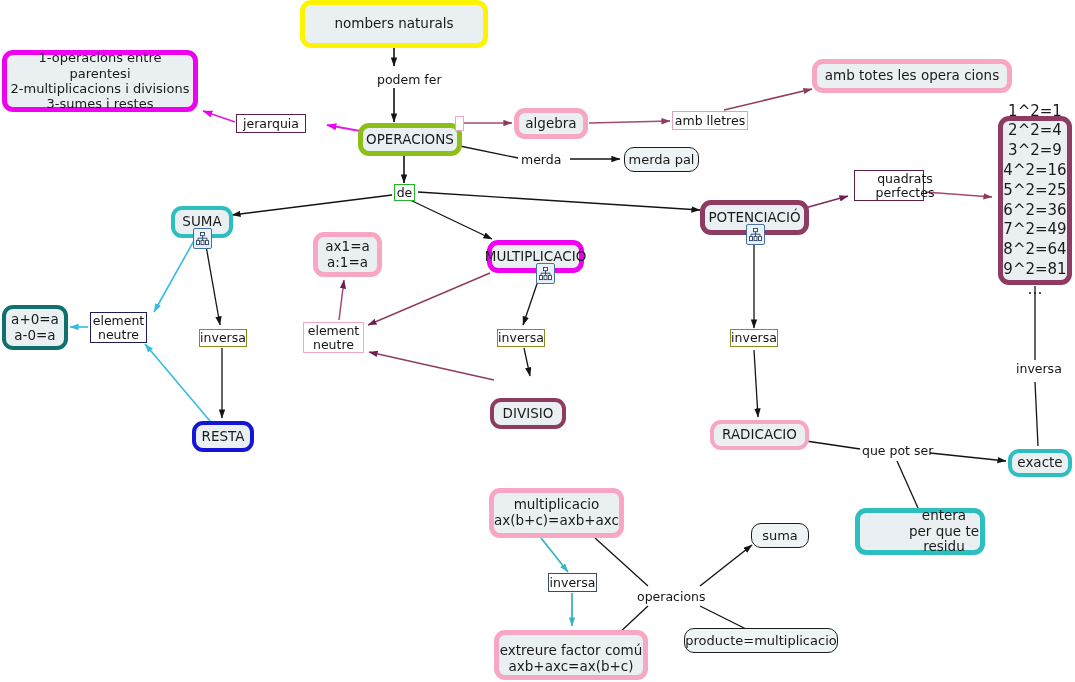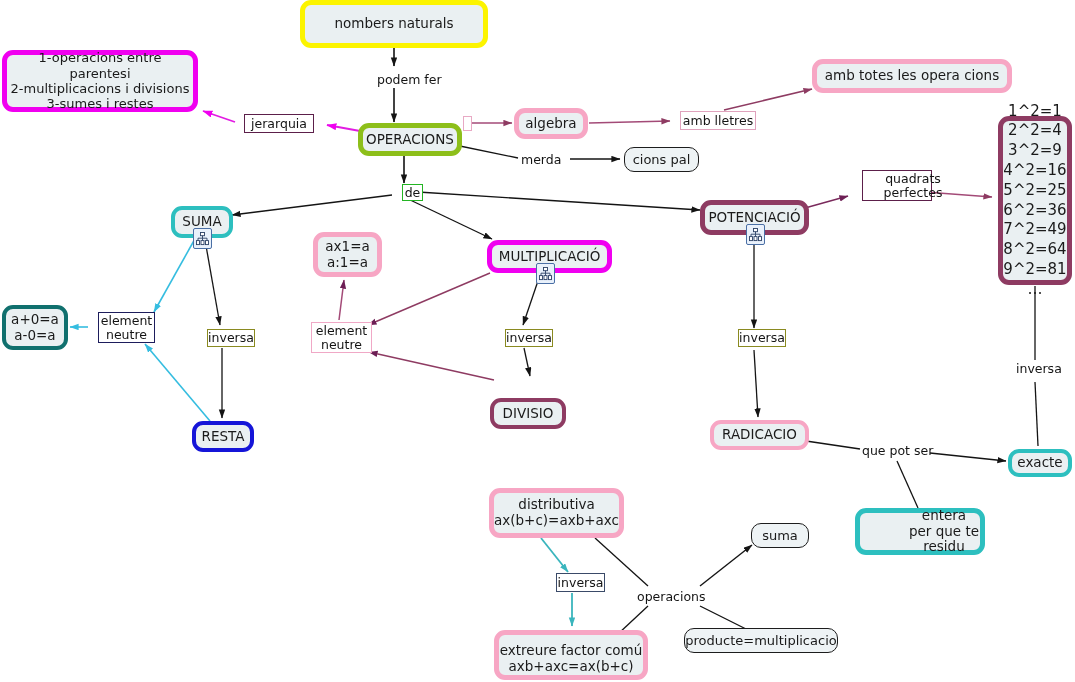--- a/index.html
+++ b/index.html
@@ -51,21 +51,20 @@
     align-items:center;
     justify-content:center;
     text-align:center;
     background:#ffffff;
     border-style:solid;
     border-width:1.4px;
     font-size:12.5px;
     color:#141414;
     line-height:1.1;
     white-space:pre-line;
-    margin-left:8px;
   }
   
   .freetext{
     position:absolute;
     font-size:12.5px;
     color:#141414;
     background:transparent;
     white-space:nowrap;
   }
 
@@ -191,21 +190,21 @@
 
   <div class="node concept thick" style="left:514px;top:108px;width:74px;height:31px;border-color:#f7a6c4;">
     <span>algebra</span>
   </div>
 
   <div class="node concept thick" style="left:812px;top:59px;width:200px;height:34px;border-color:#f7a6c4;">
     <span>amb totes les opera cions</span>
   </div>
 
   <div class="node plain" style="left:624px;top:147px;width:75px;height:25px;">
-    <span>cions pal</span>
+    <span>merda pal</span>
   </div>
 
   <div class="node concept thick" style="left:998px;top:116px;width:74px;height:169px;border-color:#8e3b62;font-size:15px;line-height:1.32;">
     <span>1^2=1
 2^2=4
 3^2=9
 4^2=16
 5^2=25
 6^2=36
 7^2=49
@@ -229,21 +228,21 @@
       <rect x="5" y="8.6" width="3" height="4" fill="#ffffff" stroke="#2a3f63" stroke-width="0.9"></rect>
       <rect x="9.5" y="8.6" width="3" height="4" fill="#ffffff" stroke="#2a3f63" stroke-width="0.9"></rect>
     </svg>
   </div>
 
   <div class="node concept thick" style="left:313px;top:232px;width:69px;height:45px;border-color:#f7a6c4;">
     <span>ax1=a
 a:1=a</span>
   </div>
 
-  <div class="node concept thick" style="left:487px;top:240px;width:125px;height:33px;border-color:#f000f0;">
+  <div class="node concept thick" style="left:487px;top:240px;width:97px;height:33px;border-color:#f000f0;">
     <span>MULTIPLICACIÓ</span>
   </div>
   <div class="badge" style="left:536px;top:263px;">
     <svg width="13" height="14" viewBox="0 0 13 14" aria-hidden="true">
       <rect x="4.5" y="0.5" width="4" height="3.2" fill="#ffffff" stroke="#2a3f63" stroke-width="0.9"></rect>
       <line x1="6.5" y1="3.7" x2="6.5" y2="6.2" stroke="#2a3f63" stroke-width="0.9"></line>
       <line x1="2" y1="6.2" x2="11" y2="6.2" stroke="#2a3f63" stroke-width="0.9"></line>
       <line x1="2" y1="6.2" x2="2" y2="8.6" stroke="#2a3f63" stroke-width="0.9"></line>
       <line x1="6.5" y1="6.2" x2="6.5" y2="8.6" stroke="#2a3f63" stroke-width="0.9"></line>
       <line x1="11" y1="6.2" x2="11" y2="8.6" stroke="#2a3f63" stroke-width="0.9"></line>
@@ -290,21 +289,21 @@
   <div class="node concept med" style="left:1008px;top:449px;width:64px;height:28px;border-color:#2dbfbf;">
     <span>exacte</span>
   </div>
 
   <div class="node concept thick" style="left:855px;top:508px;width:130px;height:47px;border-color:#2dbfbf;padding-left:48px;">
     <span>entera
 per que te residu</span>
   </div>
 
   <div class="node concept thick" style="left:489px;top:488px;width:135px;height:50px;border-color:#f7a6c4;">
-    <span>distributiva
+    <span>multiplicacio
 ax(b+c)=axb+axc</span>
   </div>
 
   <div class="node plain" style="left:751px;top:523px;width:58px;height:25px;">
     <span>suma</span>
   </div>
 
   <div class="node plain" style="left:684px;top:628px;width:154px;height:25px;">
     <span>producte=multiplicacio</span>
   </div>

